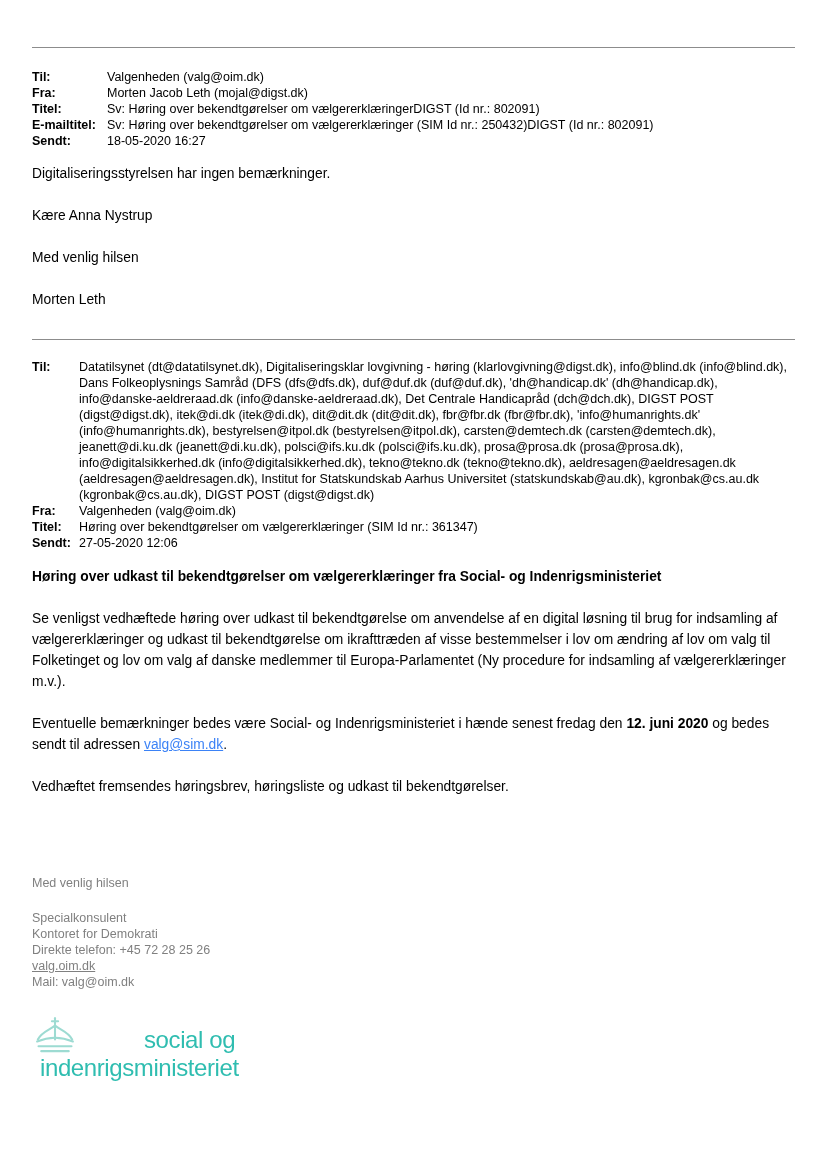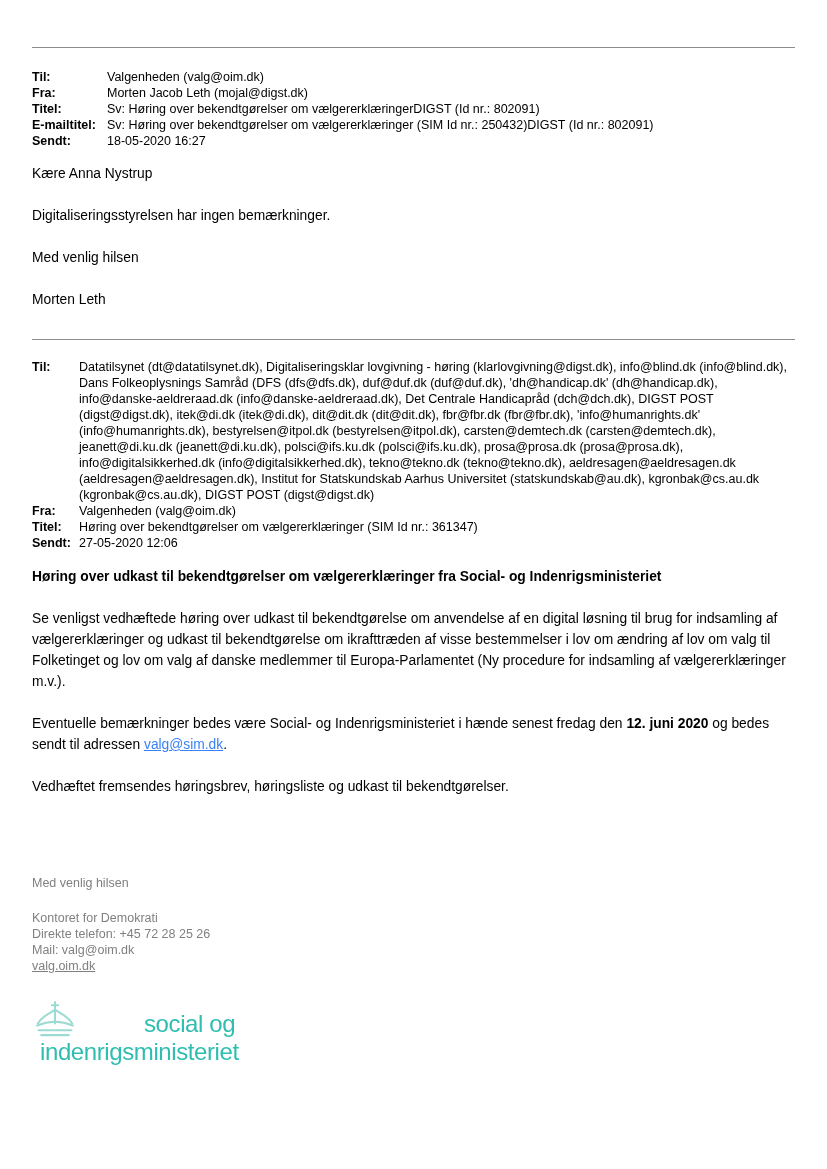--- a/index.html
+++ b/index.html
@@ -87,22 +87,22 @@
       <div class="val">Morten Jacob Leth (mojal@digst.dk)</div>
       <div class="lbl">Titel:</div>
       <div class="val">Sv: Høring over bekendtgørelser om vælgererklæringerDIGST (Id nr.: 802091)</div>
       <div class="lbl">E-mailtitel:</div>
       <div class="val">Sv: Høring over bekendtgørelser om vælgererklæringer (SIM Id nr.: 250432)DIGST (Id nr.: 802091)</div>
       <div class="lbl">Sendt:</div>
       <div class="val">18-05-2020 16:27</div>
     </div>
 
     <div class="body-text email1-body">
+      <p>Digitaliseringsstyrelsen har ingen bemærkninger.</p>
       <p>Kære Anna Nystrup</p>
-      <p>Digitaliseringsstyrelsen har ingen bemærkninger.</p>
       <p>Med venlig hilsen</p>
       <p>Morten Leth</p>
     </div>
   </section>
 
   <hr class="rule rule-mid">
 
   <section>
     <div class="hdr hdr2">
       <div class="lbl">Til:</div>
@@ -118,24 +118,25 @@
     <div class="body-text email2-body">
       <p class="subject-heading">Høring over udkast til bekendtgørelser om vælgererklæringer fra Social- og Indenrigsministeriet</p>
       <p>Se venligst vedhæftede høring over udkast til bekendtgørelse om anvendelse af en digital løsning til brug for indsamling af vælgererklæringer og udkast til bekendtgørelse om ikrafttræden af visse bestemmelser i lov om ændring af lov om valg til Folketinget og lov om valg af danske medlemmer til Europa-Parlamentet (Ny procedure for indsamling af vælgererklæringer m.v.).</p>
       <p><span>Eventuelle bemærkninger bedes være Social- og Indenrigsministeriet i hænde senest fredag den </span><strong>12. juni 2020</strong><span> og bedes sendt til adressen </span><a class="link-blue" href="#">valg@sim.dk</a><span>.</span></p>
       <p>Vedhæftet fremsendes høringsbrev, høringsliste og udkast til bekendtgørelser.</p>
     </div>
   </section>
 
   <div class="signature">
     <div class="sig-greeting">Med venlig hilsen</div>
+    <div>Specialkonsulent</div>
     <div>Kontoret for Demokrati</div>
     <div>Direkte telefon: +45 72 28 25 26</div>
+    <div><a class="link-gray" href="#">valg.oim.dk</a></div>
     <div>Mail: valg@oim.dk</div>
-    <div><a class="link-gray" href="#">valg.oim.dk</a></div>
   </div>
 
   <div class="logo">
     <svg class="crown" viewBox="0 0 64 58" fill="none" stroke="#9ddbd2" stroke-width="3" stroke-linecap="round">
       <path d="M32 3 v9"></path>
       <path d="M27.5 7.5 h9"></path>
       <path d="M32 14 c-9 7 -19 9 -25 20"></path>
       <path d="M32 14 c9 7 19 9 25 20"></path>
       <path d="M32 14 v20"></path>
       <path d="M6 37 q26 -11 52 0"></path>

